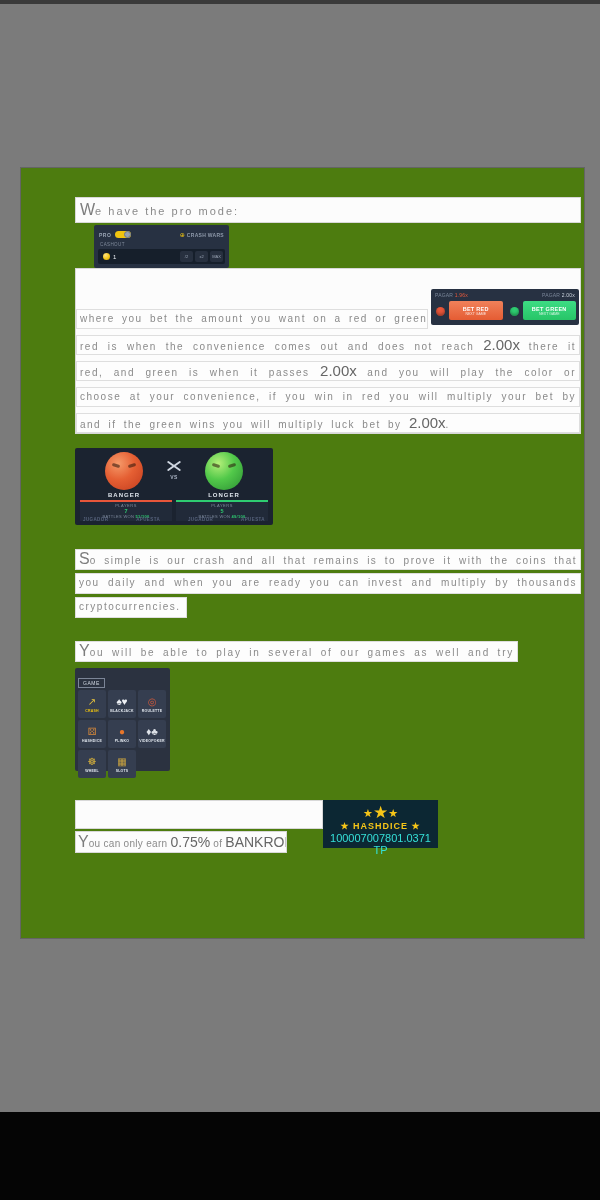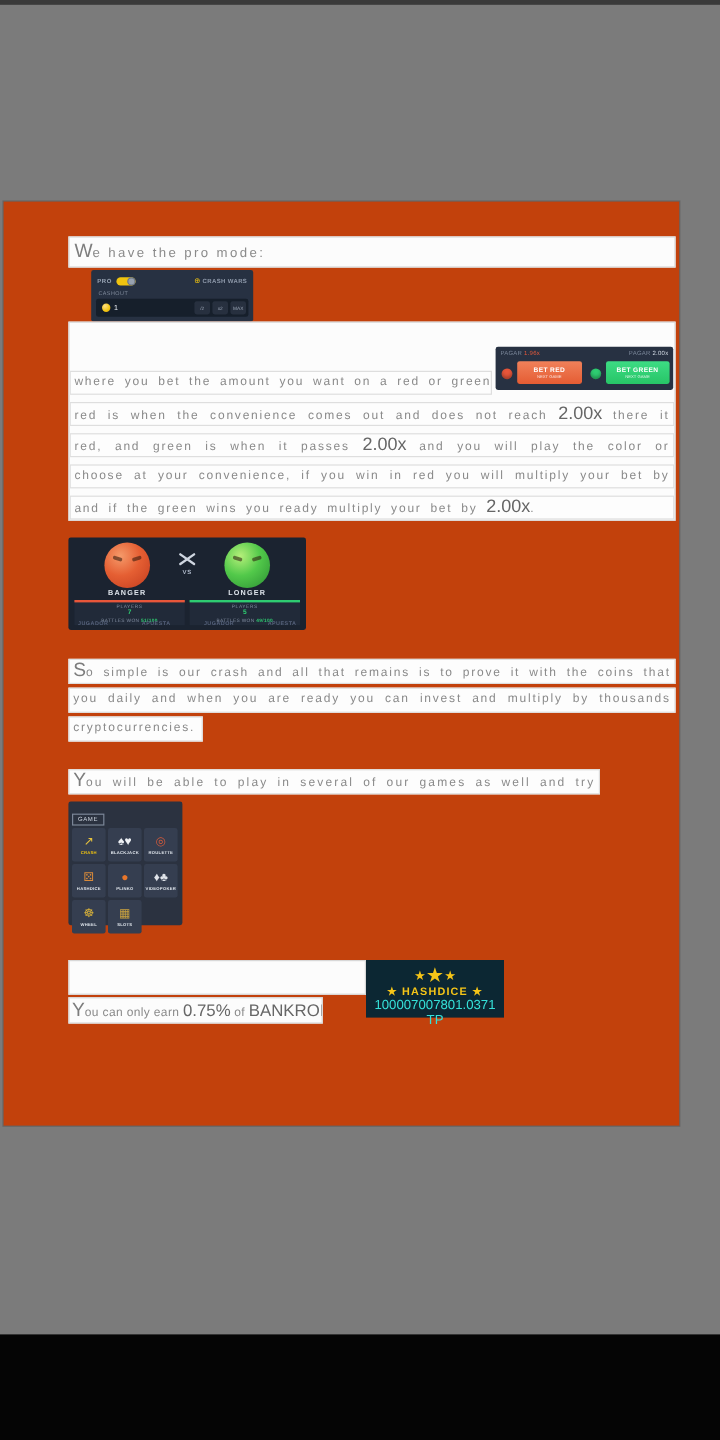--- a/index.html
+++ b/index.html
@@ -1,19 +1,19 @@
 <!DOCTYPE html>
 <html><head>
 <meta charset="utf-8">
 <style>
   * { margin:0; padding:0; box-sizing:border-box; }
   body { width:600px; height:1200px; background:#7b7b7b; position:relative; overflow:hidden;
          font-family:"Liberation Sans", sans-serif; }
   .topline { position:absolute; left:0; top:0; width:600px; height:4px; background:#3a3a3a; }
-  .page { position:absolute; left:3px; top:168px; width:563px; height:770px; background:#c2410c;
+  .page { position:absolute; left:21px; top:168px; width:563px; height:770px; background:#4d7c0f;
           box-shadow:0 0 0 1px rgba(0,0,0,.18); }
 
   
   .box { position:absolute; border:1px solid #d8d8d8; background:#fcfcfc; }
   .tline { position:absolute; border:1px solid #dedede; background:#fdfdfd; height:20px;
            line-height:18px; padding:0 3px; font-size:10px; letter-spacing:1.5px; word-spacing:3px;
            color:#8a8a8a; overflow:hidden; white-space:nowrap; }
   .jline { text-align:justify; text-align-last:justify; white-space:normal; }
   .bignum { font-size:15px; letter-spacing:0; color:#666; }
   .dropcap { font-size:16px; color:#7d7d7d; letter-spacing:0; }
@@ -163,21 +163,21 @@
         <div class="bet-btn btn-green">
           <span class="bet-main">BET GREEN</span>
           <span class="bet-sub">NEXT GAME</span>
         </div>
       </div>
     </div>
     <div class="tline" style="top:40px;left:0;width:352px"><span>where you bet the amount you want on a red or green color</span></div>
     <div class="tline jline" style="top:66px;left:0;width:504px"><span>red is when the convenience comes out and does not reach </span><span class="bignum">2.00x</span><span> there it will stay in</span></div>
     <div class="tline jline" style="top:92px;left:0;width:504px"><span>red, and green is when it passes </span><span class="bignum">2.00x</span><span> and you will play the color or forecast you</span></div>
     <div class="tline jline" style="top:118px;left:0;width:504px"><span>choose at your convenience, if you win in red you will multiply your bet by </span><span class="bignum">1.96x</span></div>
-    <div class="tline" style="top:144px;left:0;width:504px"><span>and if the green wins you ready multiply your bet by </span><span class="bignum">2.00x</span><span>.</span></div>
+    <div class="tline" style="top:144px;left:0;width:504px"><span>and if the green wins you will multiply luck bet by </span><span class="bignum">2.00x</span><span>.</span></div>
   </div>
 
   <div class="battle">
     <div class="planet planet-red"></div>
     <div class="swords">
         <span class="sw sw1"></span>
         <span class="sw sw2"></span>
       </div>
     <div class="planet planet-green"></div>
     <div class="vs">VS</div>

